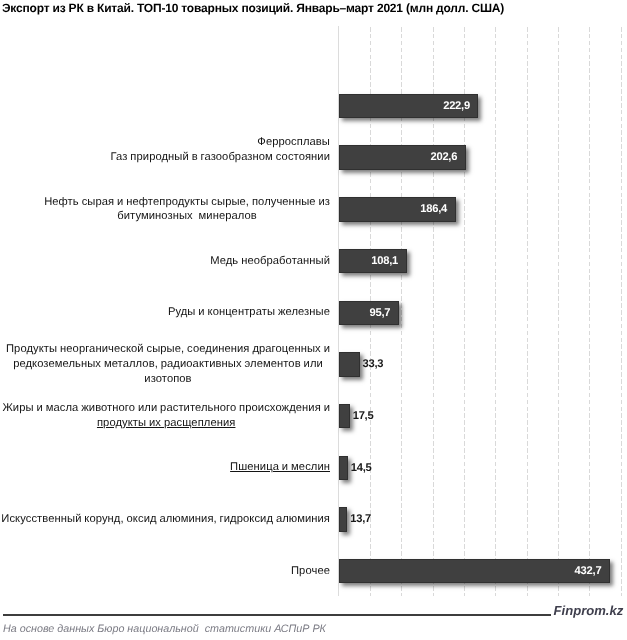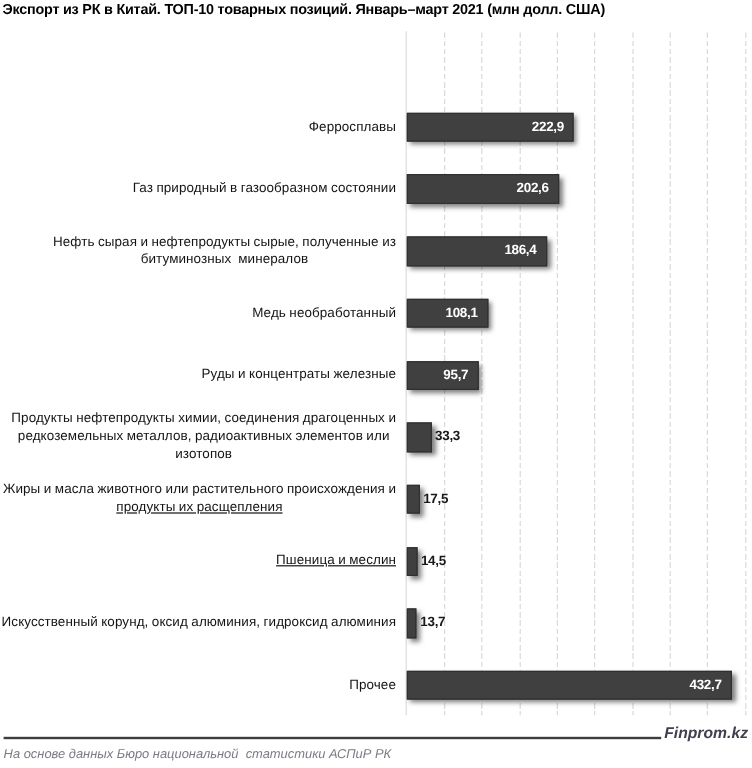--- a/index.html
+++ b/index.html
@@ -46,21 +46,21 @@
     <div class="gridline" style="left: 401.444px;"></div>
     <div class="gridline" style="left: 432.767px;"></div>
     <div class="gridline" style="left: 464.089px;"></div>
     <div class="gridline" style="left: 495.411px;"></div>
     <div class="gridline" style="left: 526.733px;"></div>
     <div class="gridline" style="left: 558.056px;"></div>
     <div class="gridline" style="left: 589.378px;"></div>
     <div class="gridline" style="left: 620.7px;"></div>
     <div class="bar-row" style="top: 93.78px; height: 24.6px;">
       <div class="bar-label" style="top: 4.95px;">
-        <div style="white-space: pre;">Ферросплавы</div>
+        <div style="white-space: pre; margin-top: 36px;">Ферросплавы</div>
       </div>
       <div class="bar" style="left: 338.8px; width: 139.634px; height: 24.6px; background: rgb(64, 64, 64);"></div>
       <div class="bar-value inside" style="left: 338.8px; width: 131.134px;">222,9</div>
     </div>
     <div class="bar-row" style="top: 145.46px; height: 24.6px;">
       <div class="bar-label" style="top: 4.95px;">
         <div style="white-space: pre;">Газ природный в газообразном состоянии</div>
       </div>
       <div class="bar" style="left: 338.8px; width: 126.918px; height: 24.6px; background: rgb(64, 64, 64);"></div>
       <div class="bar-value inside" style="left: 338.8px; width: 118.418px;">202,6</div>
@@ -82,21 +82,21 @@
     </div>
     <div class="bar-row" style="top: 300.5px; height: 24.6px;">
       <div class="bar-label" style="top: 4.95px;">
         <div style="white-space: pre;">Руды и концентраты железные</div>
       </div>
       <div class="bar" style="left: 338.8px; width: 59.9507px; height: 24.6px; background: rgb(64, 64, 64);"></div>
       <div class="bar-value inside" style="left: 338.8px; width: 51.4507px;">95,7</div>
     </div>
     <div class="bar-row" style="top: 352.18px; height: 24.6px;">
       <div class="bar-label" style="top: -9.75px;">
-        <div style="white-space: pre;">Продукты нефтепродукты химии, соединения драгоценных и</div>
+        <div style="white-space: pre;">Продукты неорганической сырые, соединения драгоценных и</div>
         <div style="white-space: pre;">редкоземельных металлов, радиоактивных элементов или</div>
         <div style="white-space: pre;">изотопов</div>
       </div>
       <div class="bar" style="left: 338.8px; width: 20.8606px; height: 24.6px; background: rgb(64, 64, 64);"></div>
       <div class="bar-value outside" style="left: 362.561px;">33,3</div>
     </div>
     <div class="bar-row" style="top: 403.86px; height: 24.6px;">
       <div class="bar-label" style="top: -2.4px;">
         <div style="white-space: pre;">Жиры и масла животного или растительного происхождения и</div>
         <div style="white-space: pre; text-decoration: underline;">продукты их расщепления</div>

